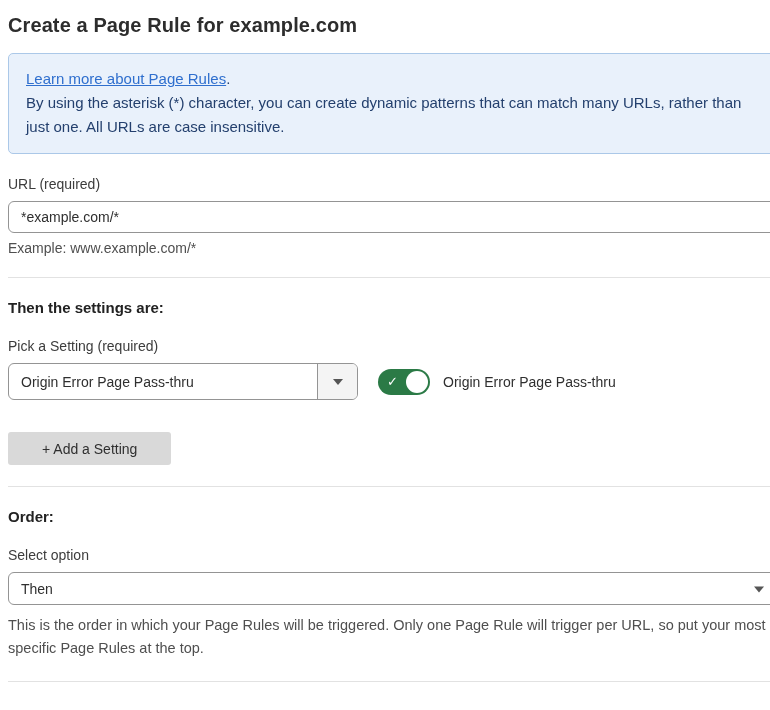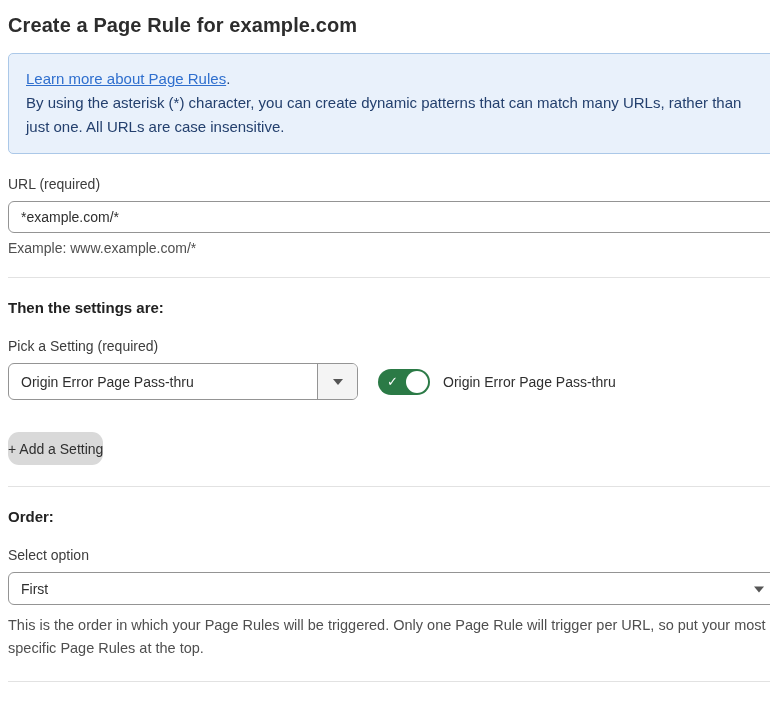--- a/index.html
+++ b/index.html
@@ -146,23 +146,23 @@
     top:2px;right:2px;
     width:22px;height:22px;
     border-radius:50%;
     background:#ffffff;
   }
   .btn{
     display:inline-flex;
     align-items:center;
     justify-content:center;
     height:33px;
-    padding:0 0;
+    padding:0 34px;
     border:none;
-    border-radius:11px;
+    border-radius:3px;
     font-size:14px;
     font-family:inherit;
     cursor:pointer;
     color:var(--text_primary);
     background:var(--button_gray);
   }
   .btn-add{margin-top:32px;}
   .select-full{
     position:relative;
     width:100%;
@@ -225,21 +225,21 @@
 </div>
 
 <button class="btn btn-add">+ Add a Setting</button>
 
 <hr class="divider">
 
 <p class="section-heading">Order:</p>
 
 <label class="field-label">Select option</label>
 <div class="select-full">
-  <span>First</span>
+  <span>Then</span>
   <span class="caret-down"></span>
 </div>
 <p class="order-helper">This is the order in which your Page Rules will be triggered. Only one Page Rule will trigger per URL, so put your most specific Page Rules at the top.</p>
 
 <hr class="divider">
 
 
 
 
 

